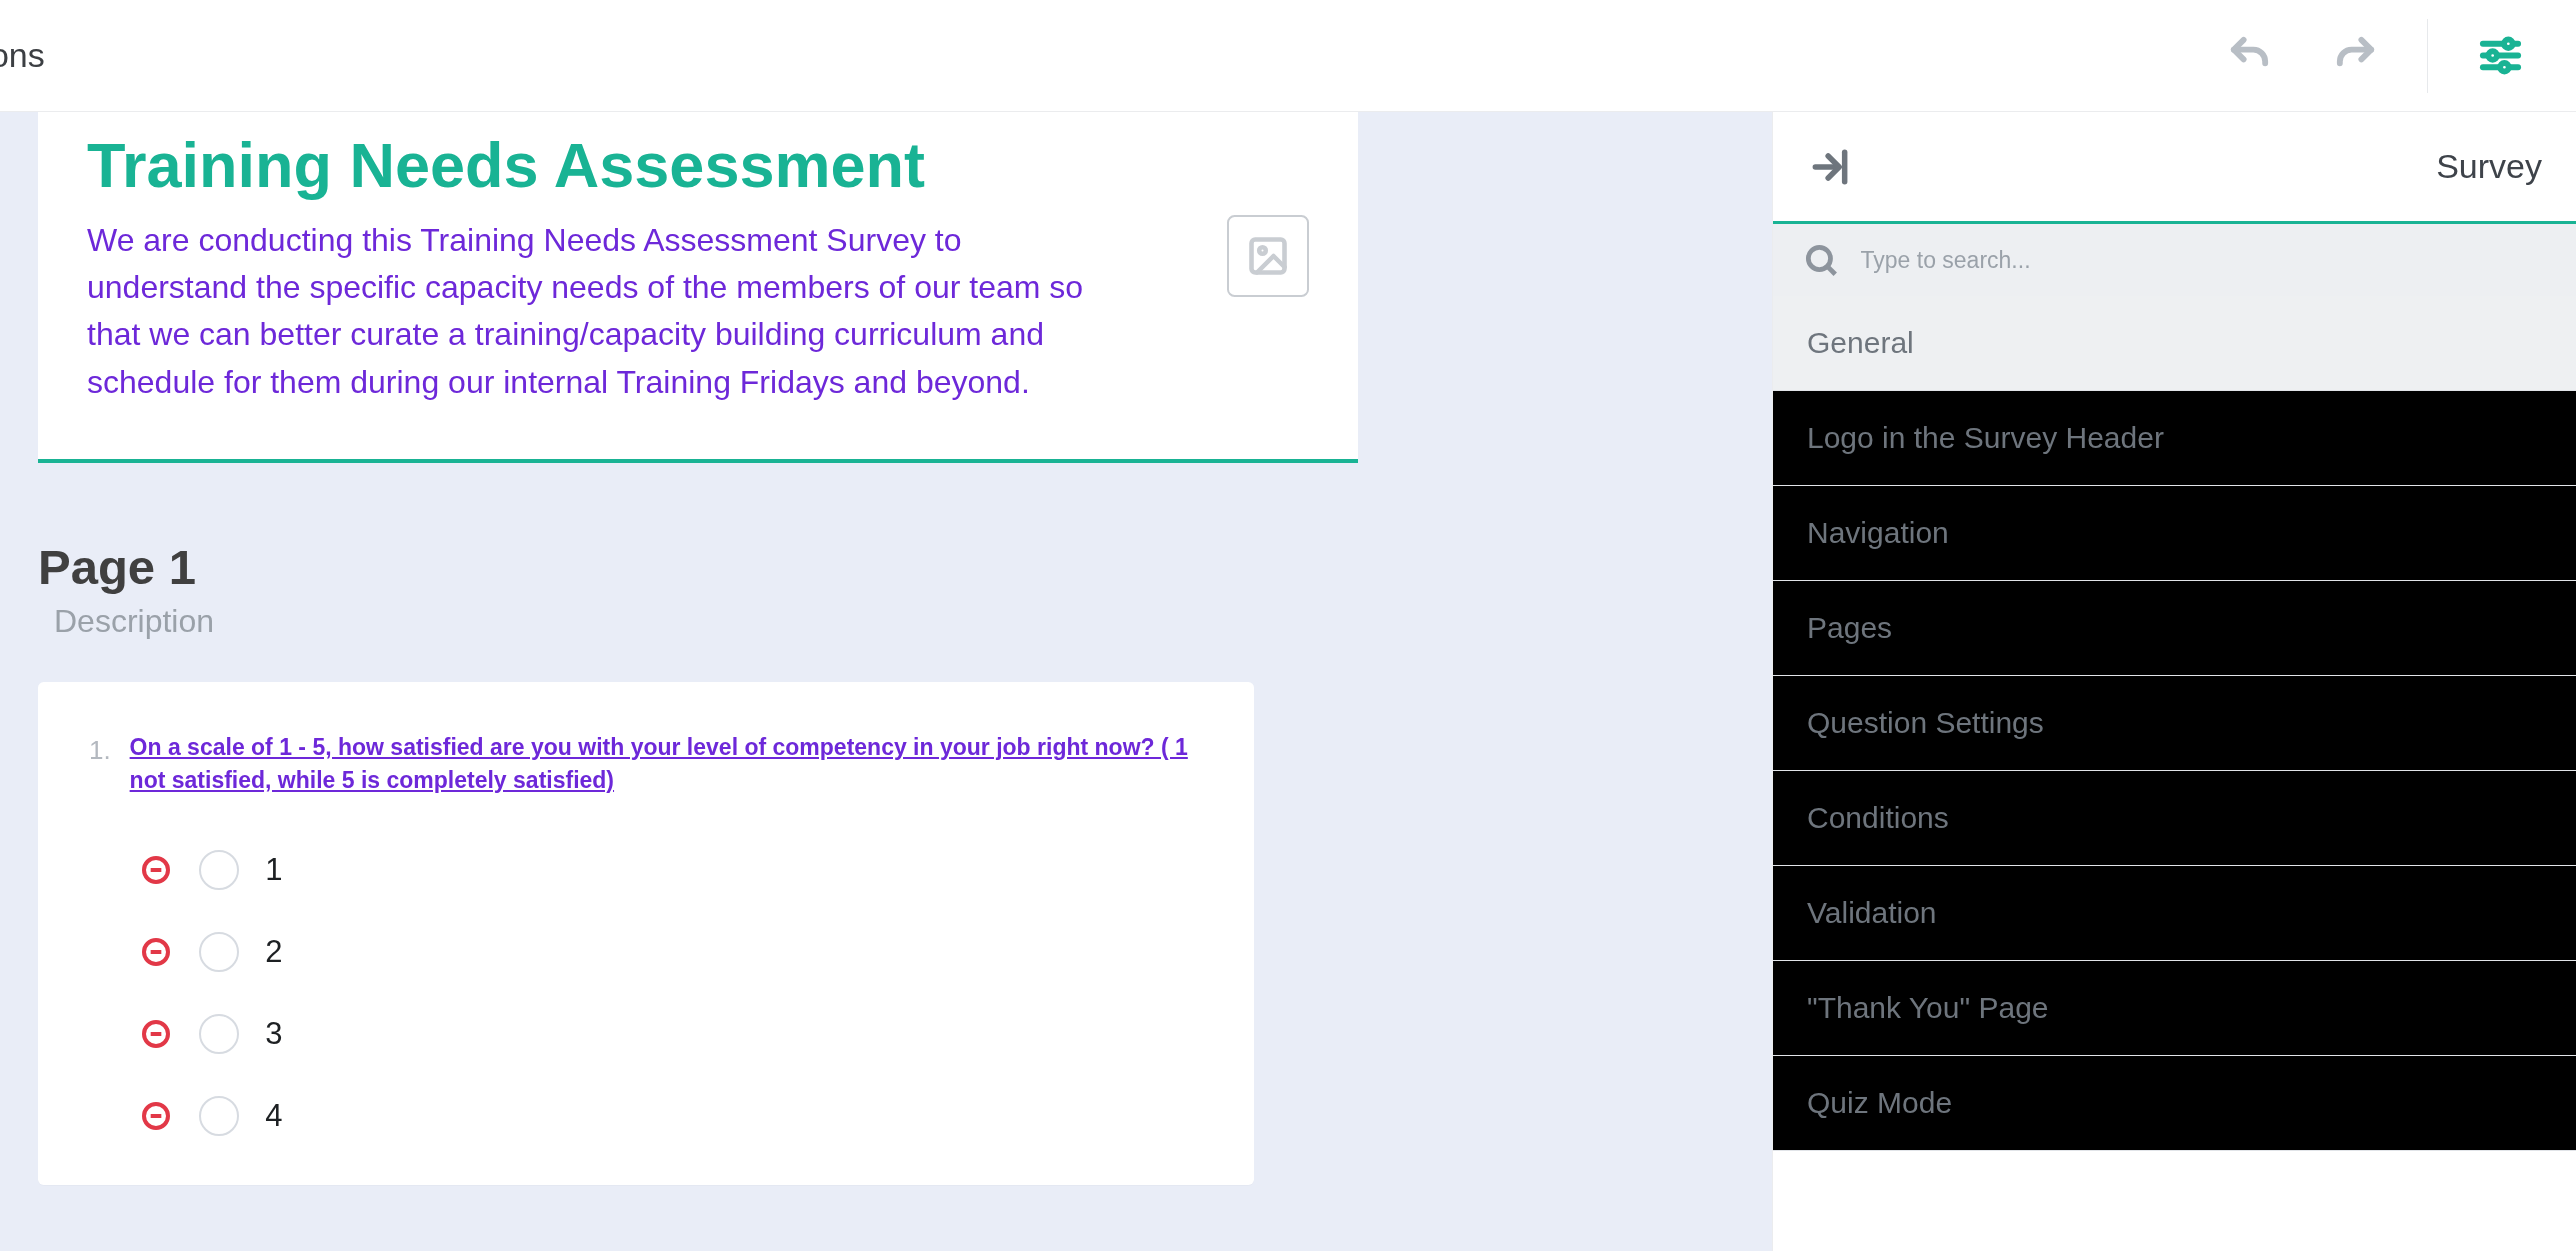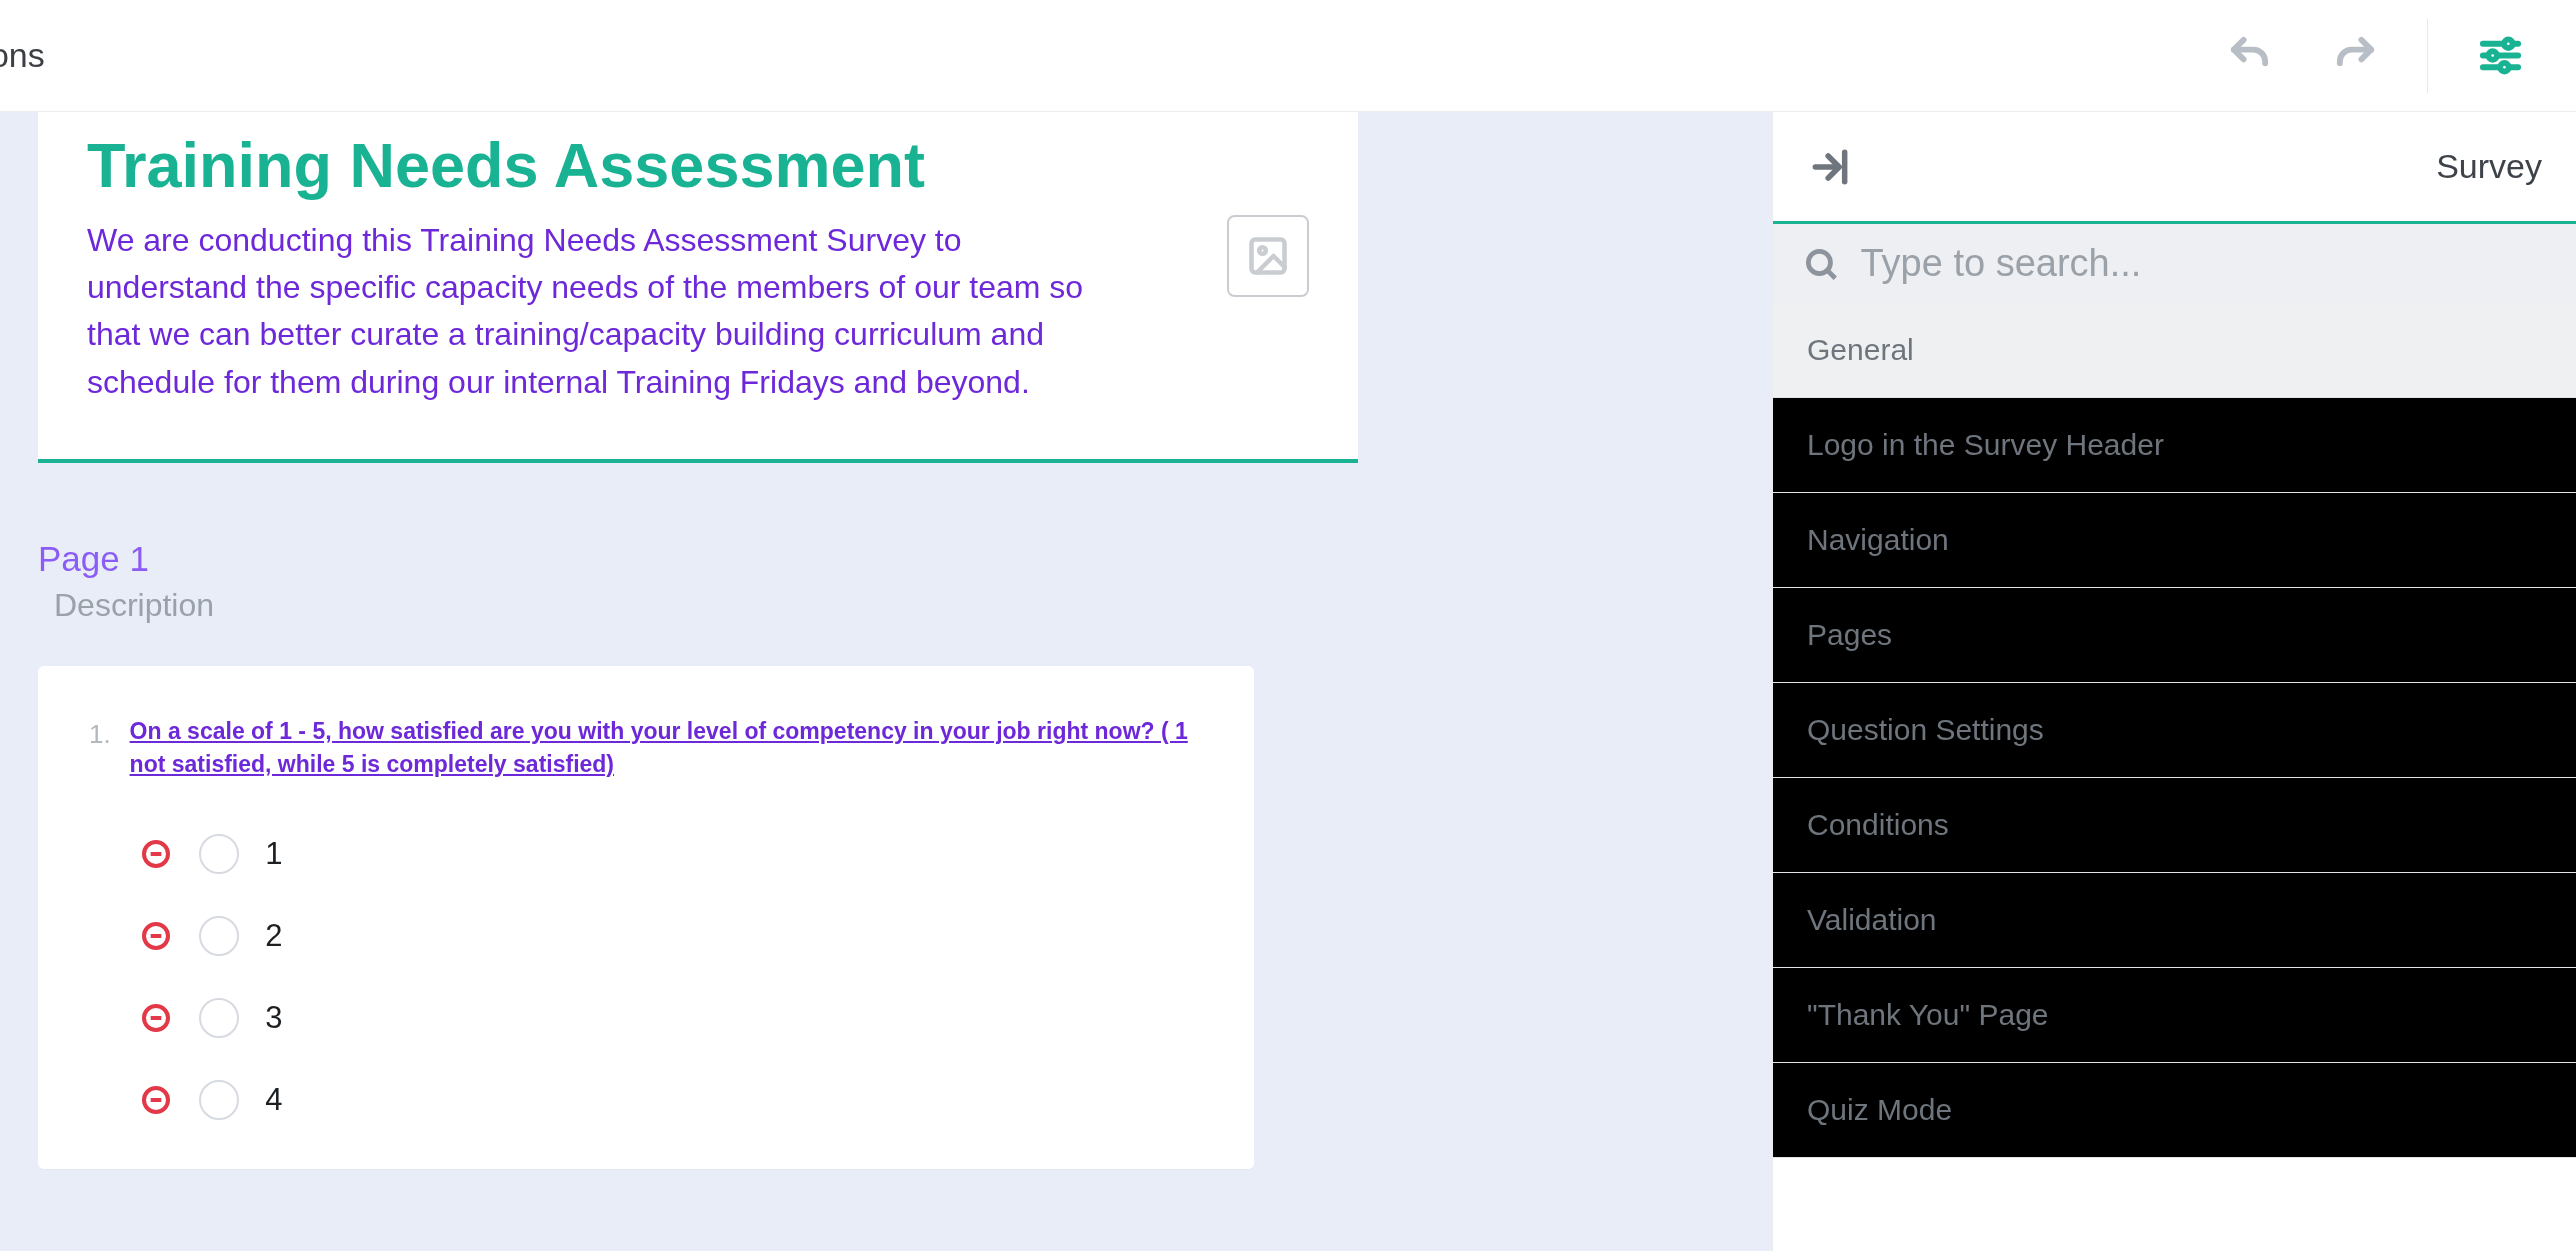--- a/index.html
+++ b/index.html
@@ -125,23 +125,23 @@
     display:flex;align-items:center;justify-content:center;
     color:#c9cdd2;
     margin-top:84px;
   }
   .logo-holder svg{width:44px;height:44px;stroke:currentColor;fill:none;stroke-width:2.5;stroke-linecap:round;stroke-linejoin:round;}
 
   .page-block{
     margin-top:76px;
   }
   .page-title{
-    font-size:35px;
-    font-weight:400;
-    color:#8b5cf6;
+    font-size:49px;
+    font-weight:700;
+    color:#404040;
     margin:0 0 7.6px 0;
   }
   .page-desc{
     font-size:32px;
     color:#9aa1a9;
     margin:0 0 42px 16px;
   }
 
   .question-card{
     background:#fff;
@@ -225,21 +225,21 @@
     background:var(--search-bg);
     display:flex;
     align-items:center;
     gap:19px;
     padding:17px 28.5px;
   }
   .search-bar svg{width:38px;height:38px;stroke:#8d949d;fill:none;stroke-width:3;}
   .search-input{
     flex:1;
     border:none;background:transparent;
-    font-size:38px;color:#5b6068;
+    font-size:23px;color:#5b6068;
     outline:none;
   }
   .search-input::placeholder{color:#9aa1a9;}
   .sections{
     flex:1;overflow:hidden;
     display:flex;flex-direction:column;
   }
   .section-item{
     padding:30px 34px;
     font-size:30px;

